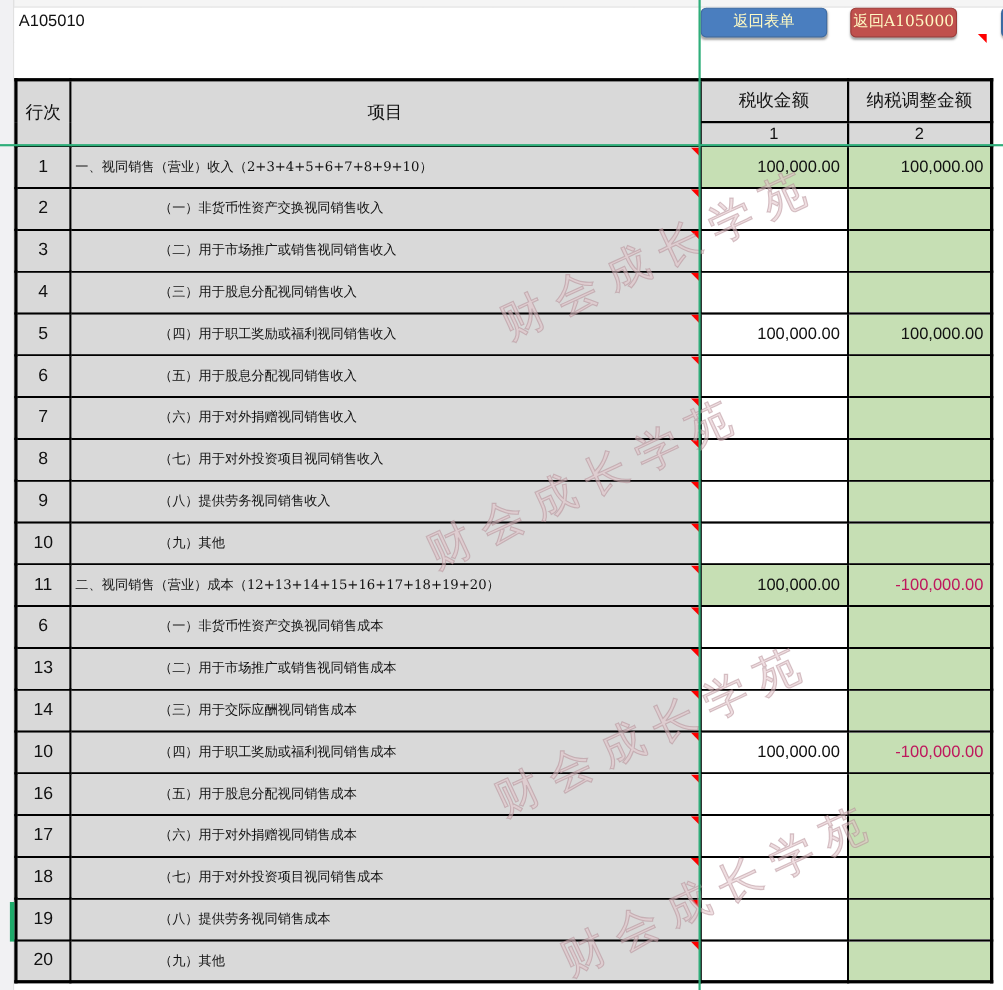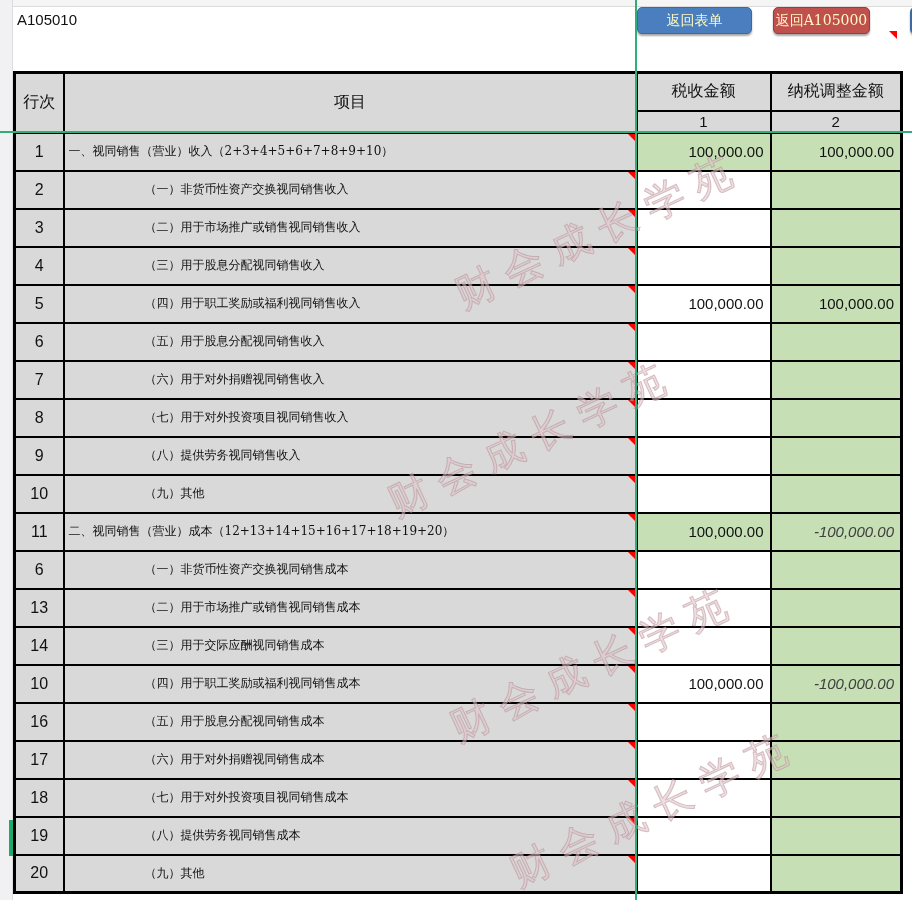--- a/index.html
+++ b/index.html
@@ -32,21 +32,21 @@
     table.grid td, table.grid th { border: 2px solid #000; overflow: hidden; white-space: nowrap; }
     table.grid { border: 3px solid #000; }
     .hdr { background: #d9d9d9; font-family: "DejaVu Serif", serif; font-weight: normal; font-size: 16px; text-align: center; }
     .hdr-num { background: #d9d9d9; font-size: 15px; text-align: center; font-weight: normal; }
     .cell-no { background: #d9d9d9; text-align: center; font-size: 16px; height: 38px; position: relative; }
     .cell-item { background: #d9d9d9; font-family: "DejaVu Serif", serif; font-size: 12px; position: relative; padding-left: 4px; }
     .cell-item.sub { padding-left: 80px; }
     .cell-val { text-align: right; padding-right: 6px; font-size: 15px; position: relative; }
     .white { background: #ffffff; }
     .green { background: #c6dfb4; }
-    .neg { color: #404040; font-style: italic; }
+    .neg { color: #be185d; }
     .corner { position: absolute; right: 0; top: 0; width: 0; height: 0; border-top: 8px solid #ff0000; border-left: 8px solid transparent; }
 
     .watermark { position: absolute; font-family: "DejaVu Serif", serif; font-size: 40px; color: rgba(225,195,200,0.55);
       -webkit-text-stroke: 1px rgba(170,130,140,0.45); letter-spacing: 12px; transform: rotate(-25deg); transform-origin: left center; pointer-events: none; white-space: nowrap; }
 
     .freeze-v { position: absolute; left: 635px; top: 0; width: 2px; height: 900px; background: #2fae7a; }
     .freeze-h { position: absolute; left: 0; top: 131px; width: 912px; height: 2px; background: #2fae7a; }
     .row-sel { position: absolute; left: 9px; top: 820px; width: 4px; height: 36px; background: #1eaa6a; }
   </style>
 </head>

